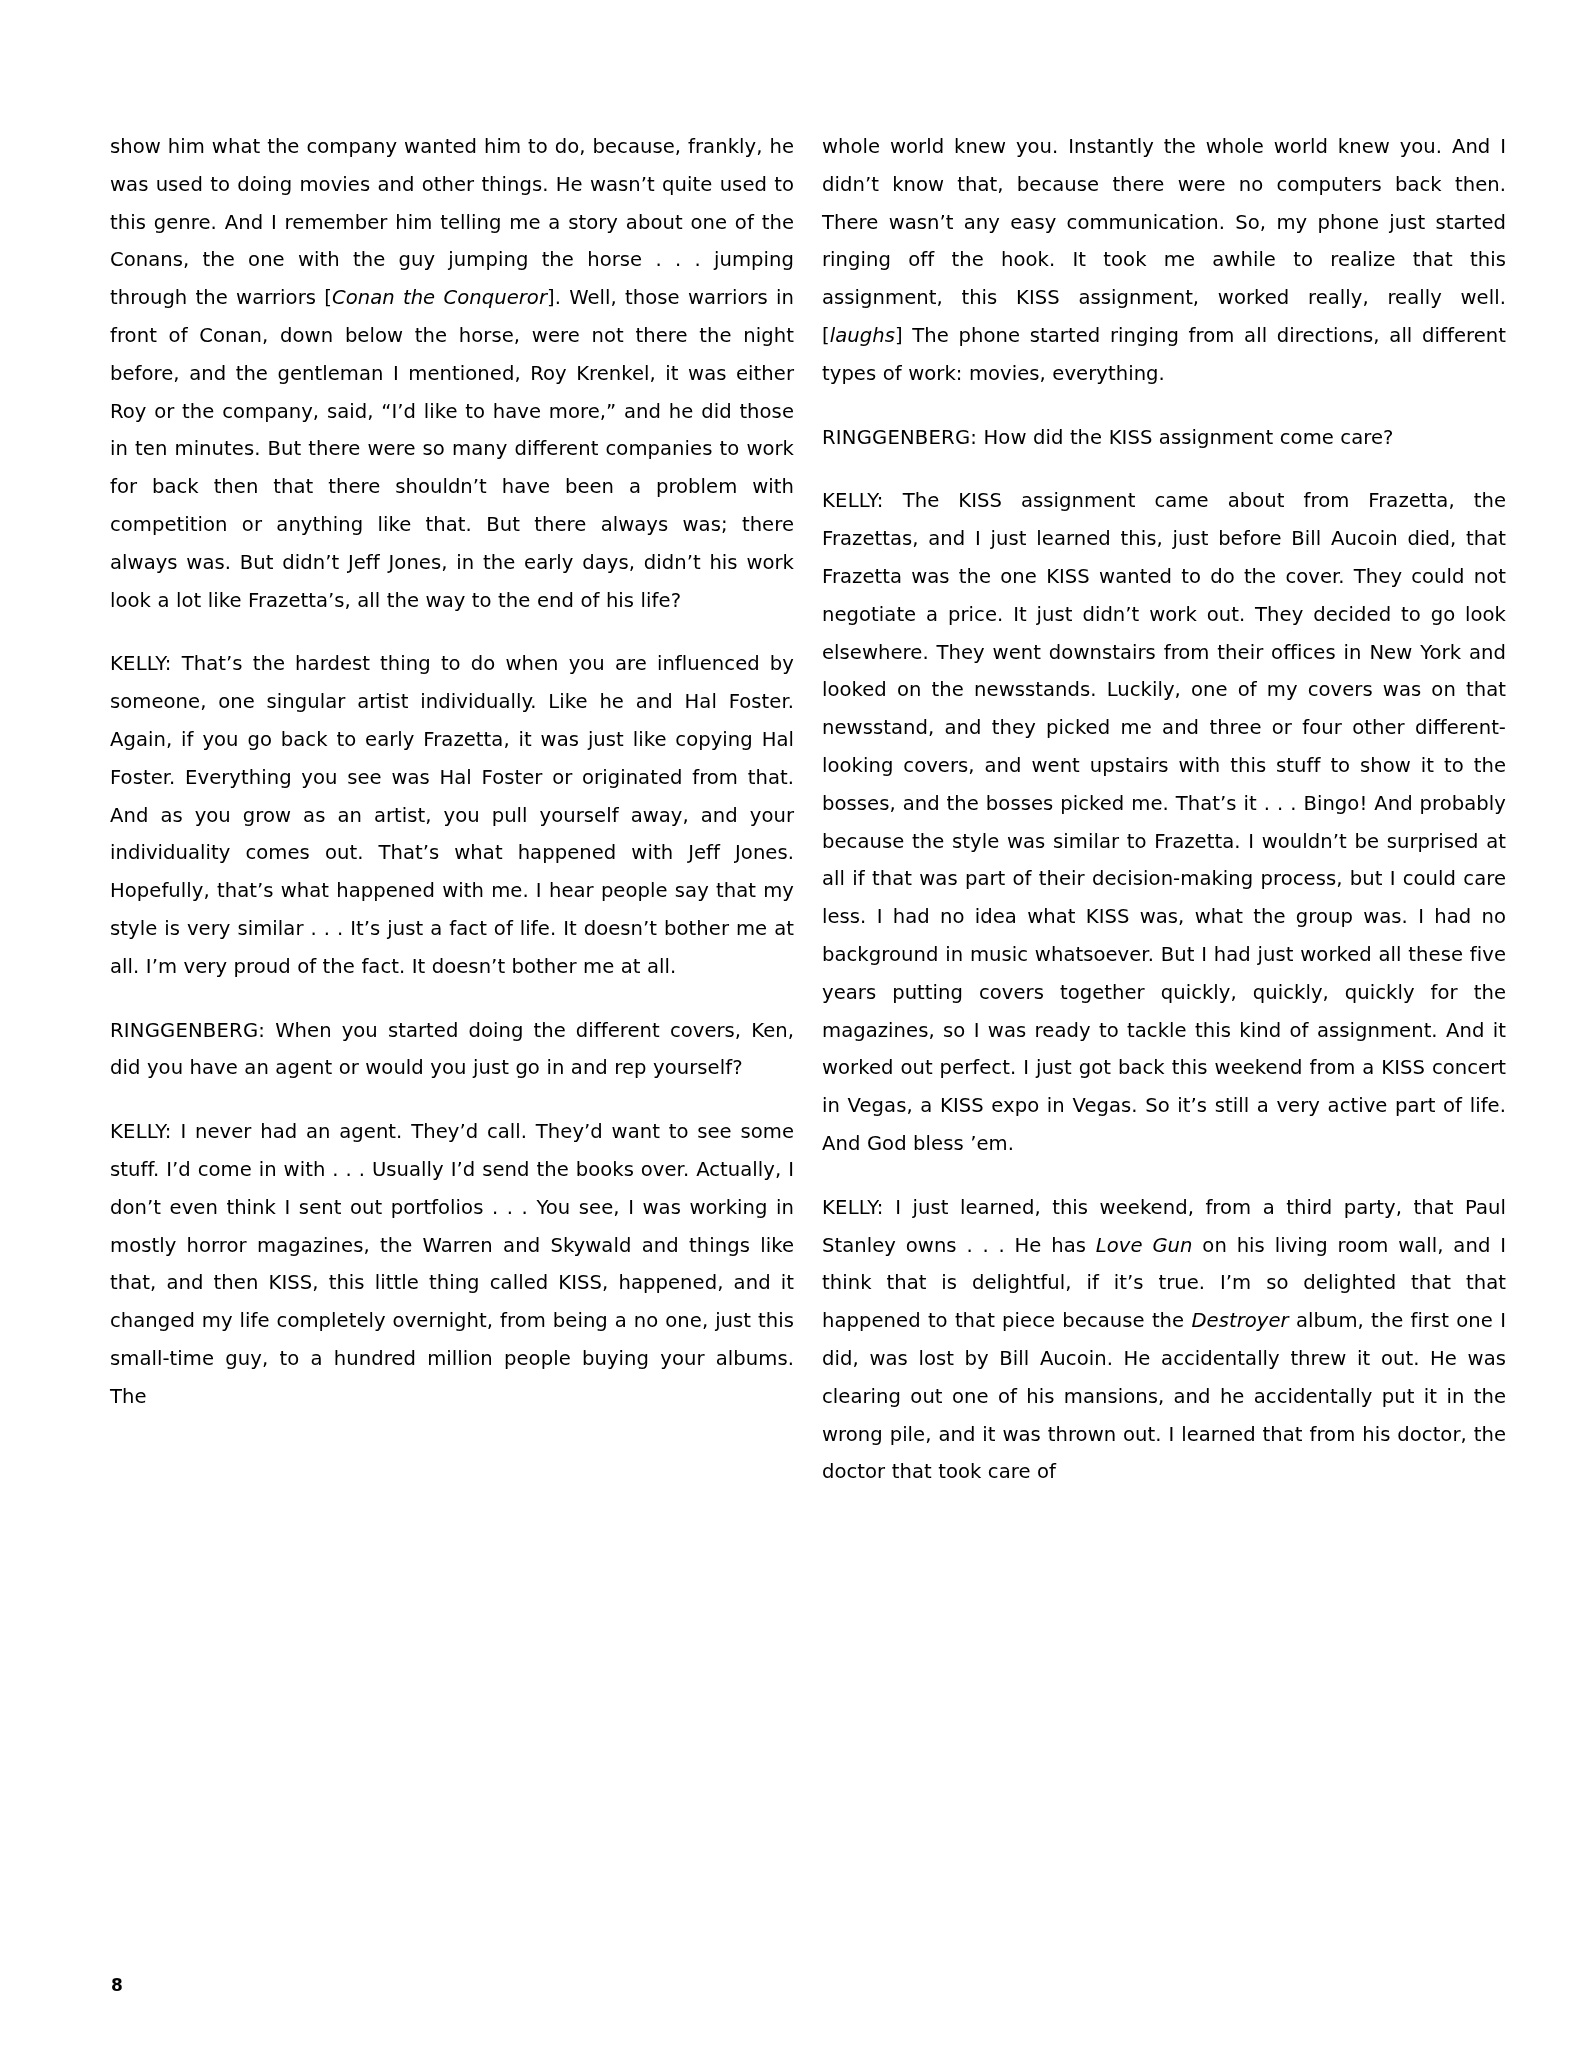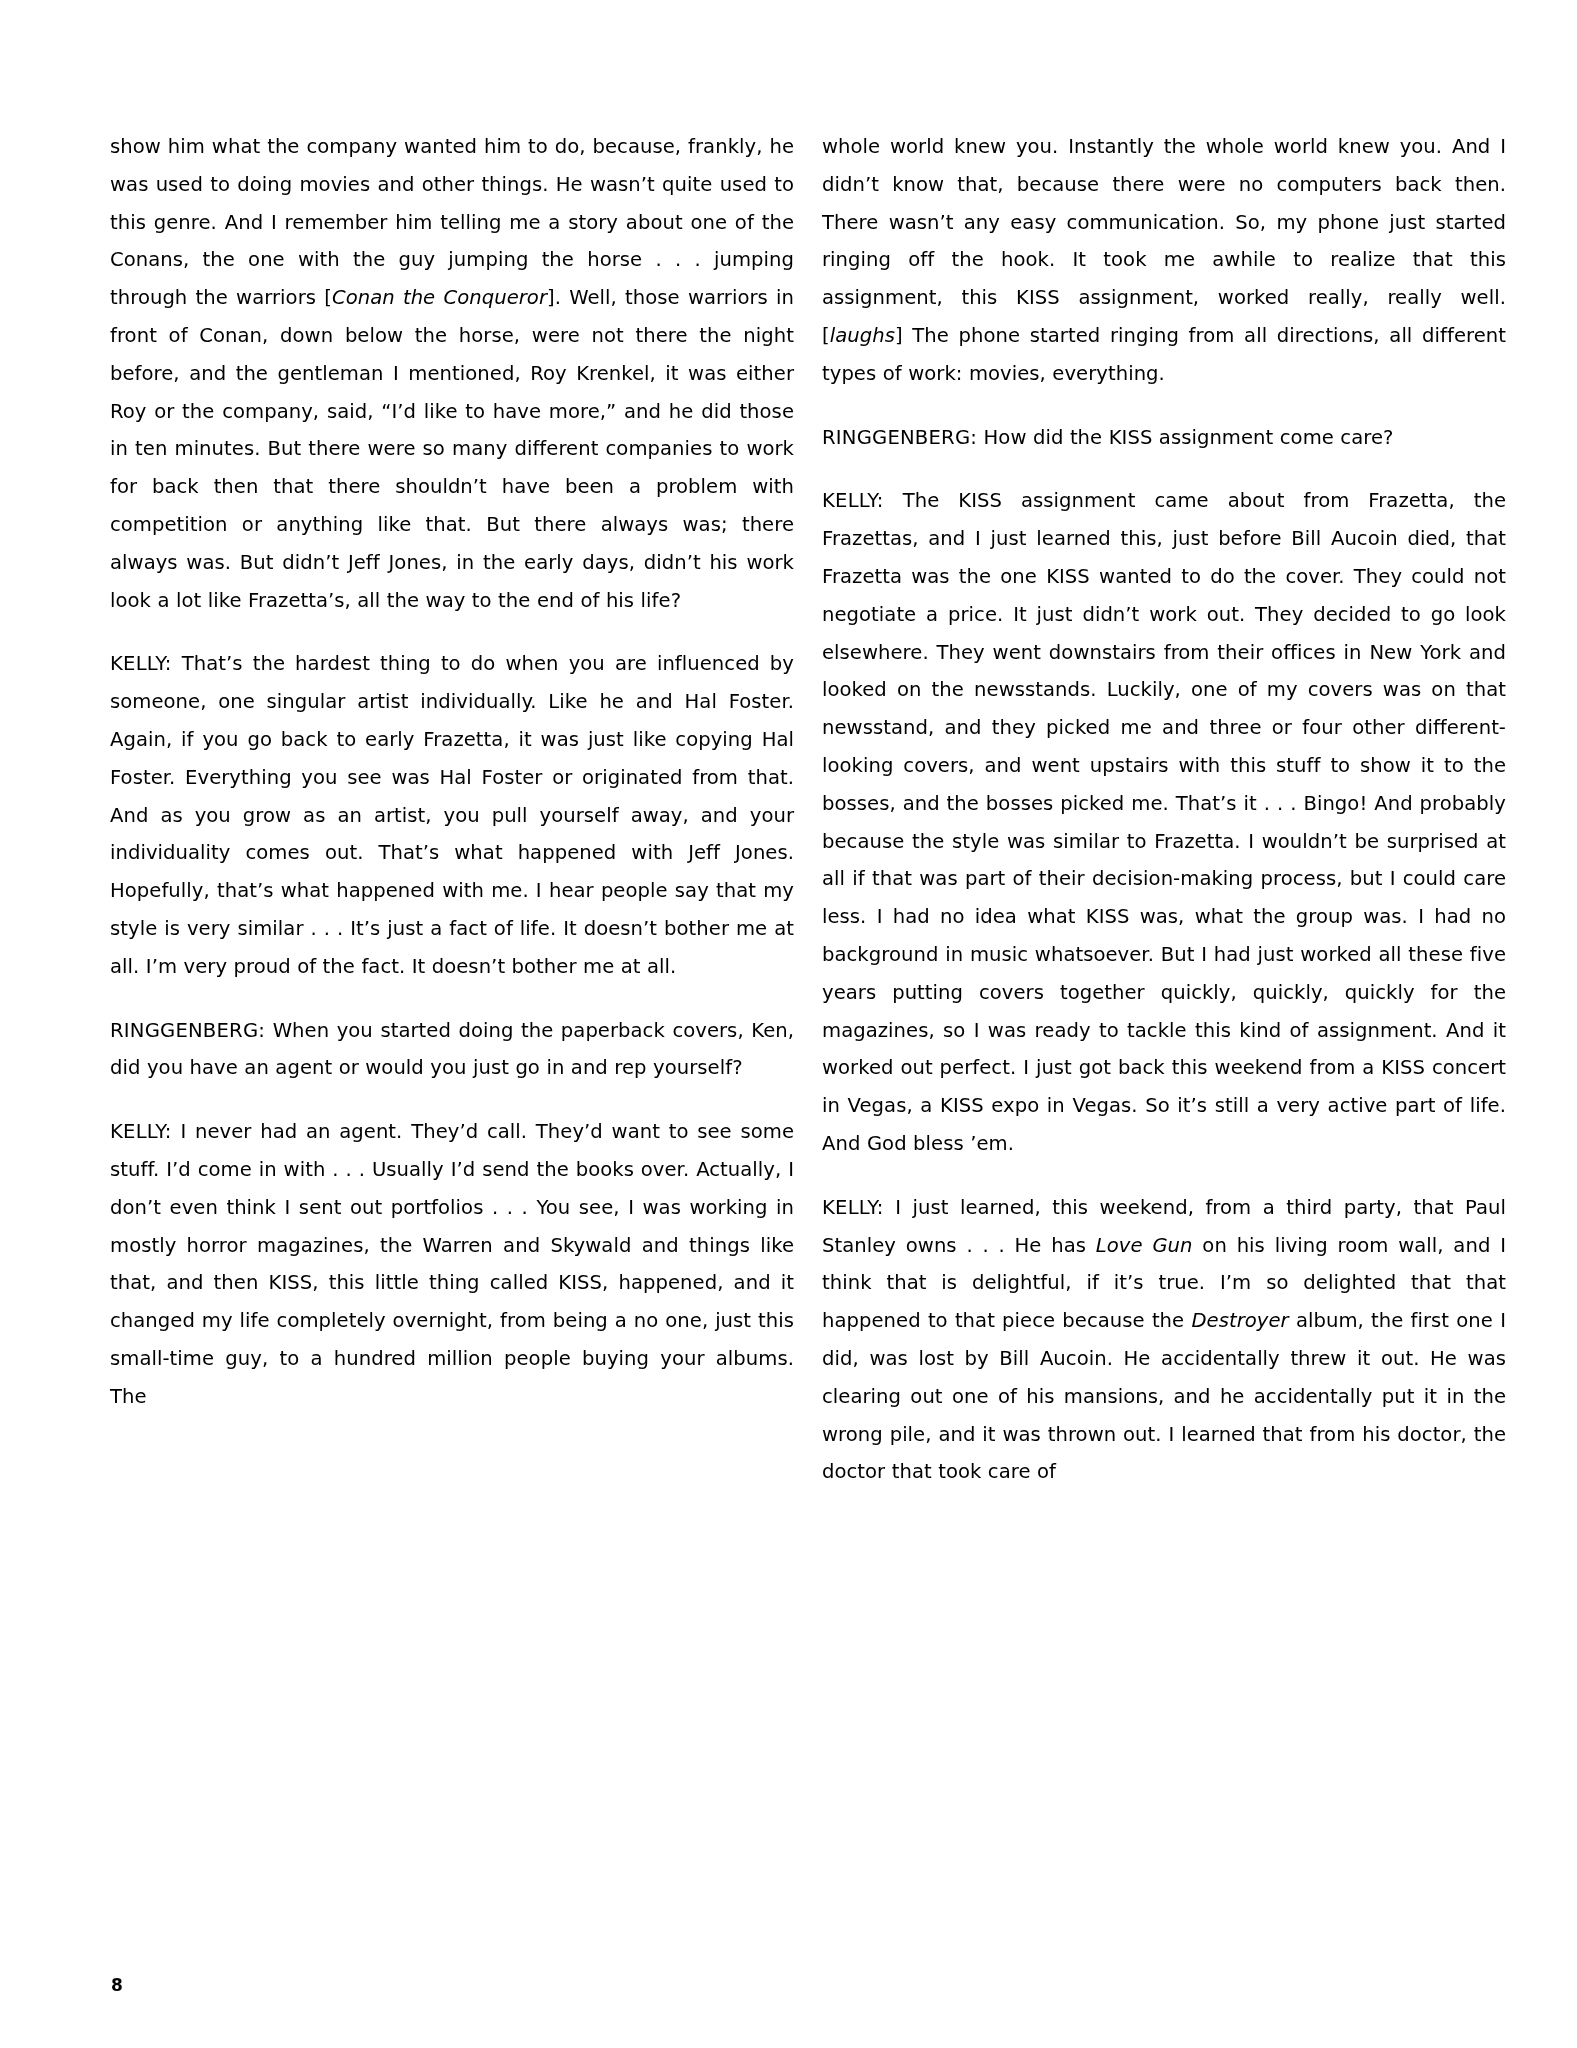--- a/index.html
+++ b/index.html
@@ -73,21 +73,21 @@
 
   <div class="columns">
 
     <div class="column">
 
       <p class="para"><span>show him what the company wanted him to do, because, frankly, he was used to doing movies and other things. He wasn’t quite used to this genre. And I remember him telling me a story about one of the Conans, the one with the guy jumping the horse . . . jumping through the warriors [</span><span class="ital">Conan the Conqueror</span><span>]. Well, those warriors in front of Conan, down below the horse, were not there the night before, and the gentleman I mentioned, Roy Krenkel, it was either Roy or the company, said, “I’d like to have more,” and he did those in ten minutes. But there were so many different companies to work for back then that there shouldn’t have been a problem with competition or anything like that. But there always was; there always was. But didn’t Jeff Jones, in the early days, didn’t his work look a lot like Frazetta’s, all the way to the end of his life?</span></p>
 
 
       <p class="para"><span class="speaker">KELLY:</span><span> That’s the hardest thing to do when you are influenced by someone, one singular artist individually. Like he and Hal Foster. Again, if you go back to early Frazetta, it was just like copying Hal Foster. Everything you see was Hal Foster or originated from that. And as you grow as an artist, you pull yourself away, and your individuality comes out. That’s what happened with Jeff Jones. Hopefully, that’s what happened with me. I hear people say that my style is very similar . . . It’s just a fact of life. It doesn’t bother me at all. I’m very proud of the fact. It doesn’t bother me at all.</span></p>
 
-      <p class="para"><span class="speaker">RINGGENBERG:</span><span> When you started doing the paperback covers, Ken, did you have an agent or would you just go in and rep yourself?</span></p>
+      <p class="para"><span class="speaker">RINGGENBERG:</span><span> When you started doing the different covers, Ken, did you have an agent or would you just go in and rep yourself?</span></p>
 
       <p class="para"><span class="speaker">KELLY:</span><span> I never had an agent. They’d call. They’d want to see some stuff. I’d come in with . . . Usually I’d send the books over. Actually, I don’t even think I sent out portfolios . . . You see, I was working in mostly horror magazines, the Warren and Skywald and things like that, and then KISS, this little thing called KISS, happened, and it changed my life completely overnight, from being a no one, just this small-time guy, to a hundred million people buying your albums. The</span></p>
 
     </div>
 
     <div class="column">
 
       <p class="para"><span>whole world knew you. Instantly the whole world knew you. And I didn’t know that, because there were no computers back then. There wasn’t any easy communication. So, my phone just started ringing off the hook. It took me awhile to realize that this assignment, this KISS assignment, worked really, really well. [</span><span class="ital">laughs</span><span>] The phone started ringing from all directions, all different types of work: movies, everything.</span></p>
 
       <p class="para"><span class="speaker">RINGGENBERG:</span><span> How did the KISS assignment come care?</span></p>

